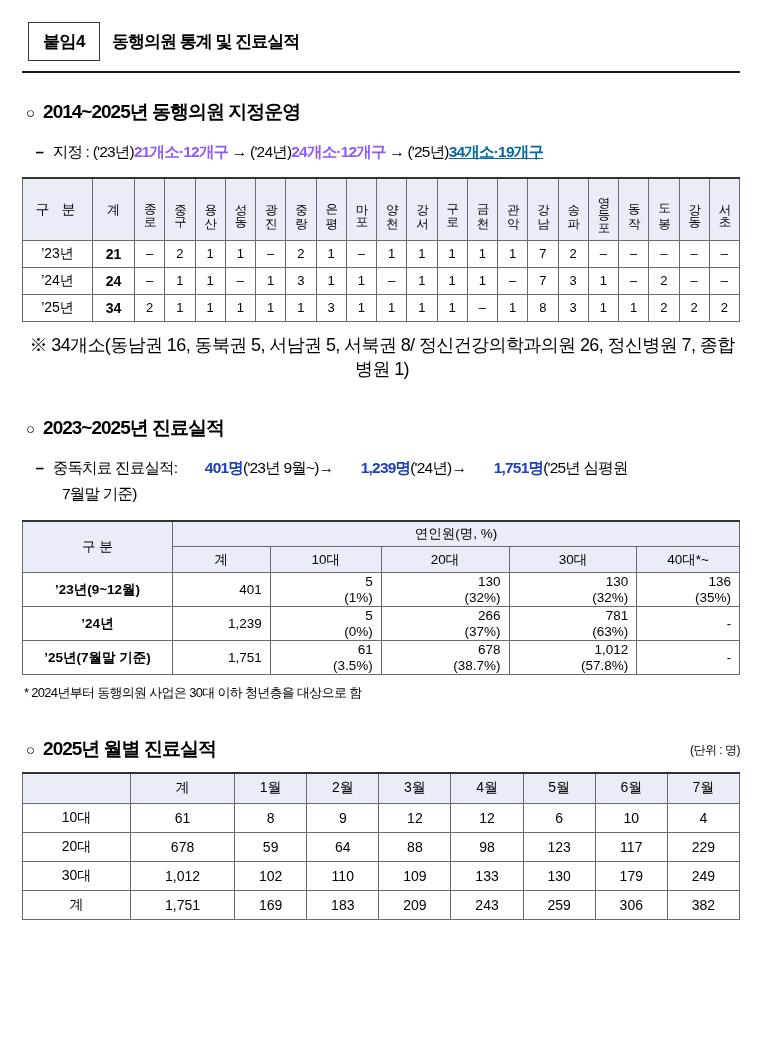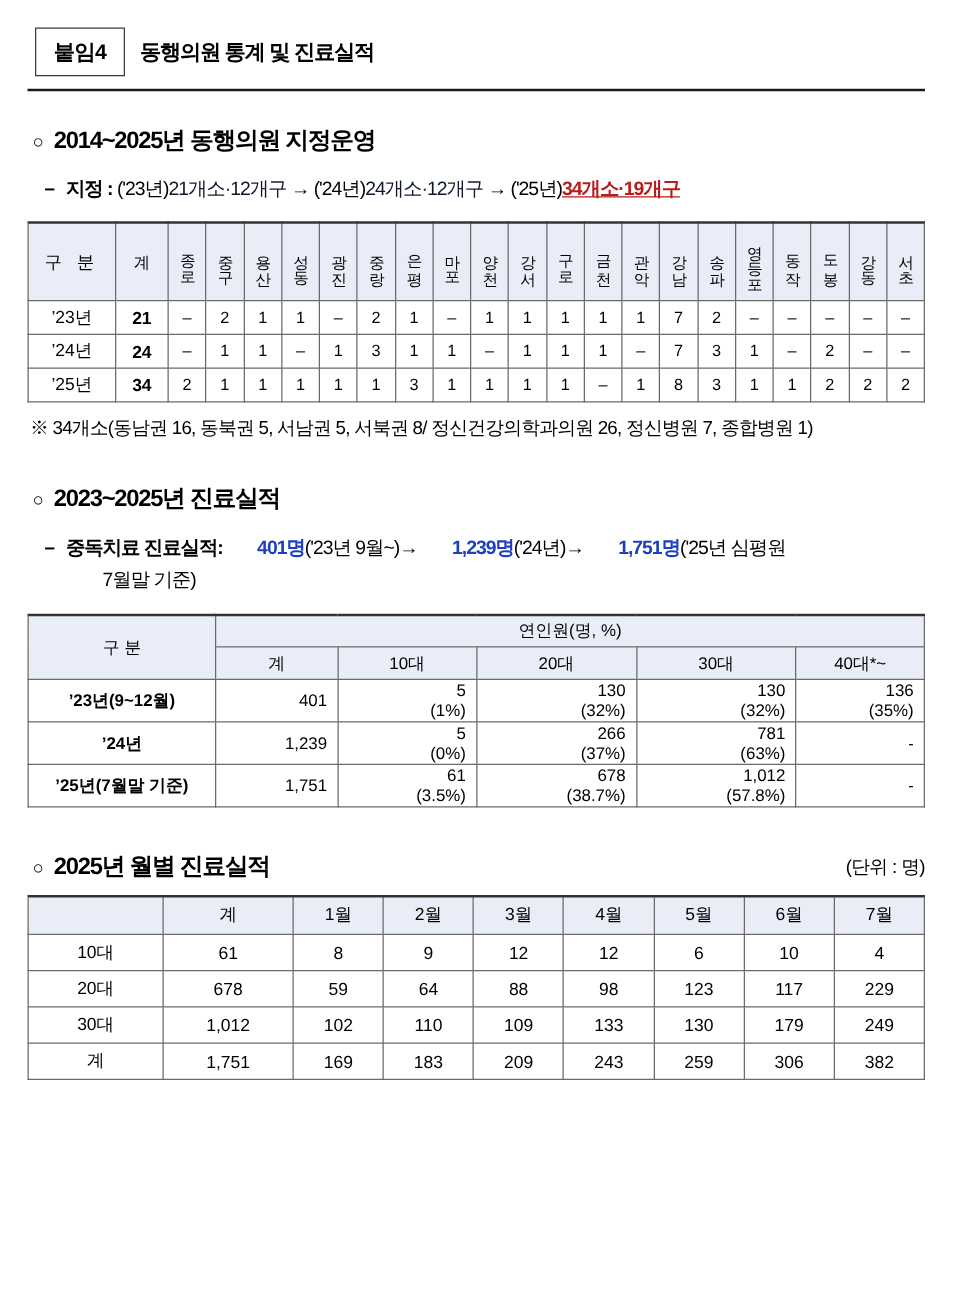--- a/index.html
+++ b/index.html
@@ -59,37 +59,37 @@
     margin: 0 0 14px 4px;
   }
   .sec-head .bullet { font-size: 15px; font-weight: bold; }
   .sec-head-row {
     display: flex;
     justify-content: space-between;
     align-items: flex-end;
     margin: 0 0 10px 0;
   }
   .unit-note {
-    font-size: 15px;
+    font-size: 12px;
     letter-spacing: -0.5px;
     padding-bottom: 3px;
   }
 
   .sub-line {
     font-size: 15.5px;
     letter-spacing: -0.8px;
     margin: 0 0 12px 10px;
     line-height: 1.7;
   }
   .sub-line .dash { font-weight: bold; margin-right: 6px; }
-  .sub-line .lbl { font-weight: bold; }
-  .blue { color: #0f172a; font-weight: normal; }
-  .blue-u { color: #b91c1c; font-weight: bold; text-decoration: underline; }
+  .sub-line .lbl { font-weight: normal; }
+  .blue { color: #8b5cf6; font-weight: bold; }
+  .blue-u { color: #0369a1; font-weight: bold; text-decoration: underline; }
   .bigblue { color: #1d3fbe; font-weight: bold; margin-left: 24px; }
-  .indent2 { margin-left: 50px; }
+  .indent2 { margin-left: 30px; }
 
   
   table {
     border-collapse: collapse;
     width: 100%;
     font-size: 13px;
   }
   table th, table td {
     border: 1px solid #6a6a6a;
     text-align: center;
@@ -112,23 +112,24 @@
     display: inline-block;
     line-height: 1.05;
     font-size: 12.5px;
   }
   .t1 .c-div { width: 70px; font-size: 14px; letter-spacing: 4px; }
   .t1 .c-sum { width: 42px; }
   .t1 td.year { font-weight: normal; font-size: 14px; }
   .t1 td.sum { font-weight: bold; font-size: 14px; }
 
   .note {
-    font-size: 15px;
+    font-size: 18px;
     letter-spacing: -0.6px;
     margin: 11px 0 0 2px;
+    text-align: center;
   }
   .note-star {
     font-size: 13px;
     letter-spacing: -0.7px;
     margin: 9px 0 0 2px;
   }
 
   
   .t2 { border-top: 2px solid #333; }
   .t2 th { height: 26px; font-size: 13.5px; }
@@ -361,20 +362,21 @@
         </td>
         <td class="num">
           <span class="stack">1,012</span>
           <span class="stack pct">(57.8%)</span>
         </td>
         <td class="dash-cell">-</td>
       </tr>
     </tbody>
   </table>
 
+  <div class="note-star">* 2024년부터 동행의원 사업은 30대 이하 청년층을 대상으로 함</div>
 
   <div class="spacer-lg"></div>
 
   <div class="sec-head-row">
     <div class="sec-head" style="margin-bottom:0;">
       <span class="bullet">○</span>
       <span>2025년 월별 진료실적</span>
     </div>
     <div class="unit-note">(단위 : 명)</div>
   </div>

